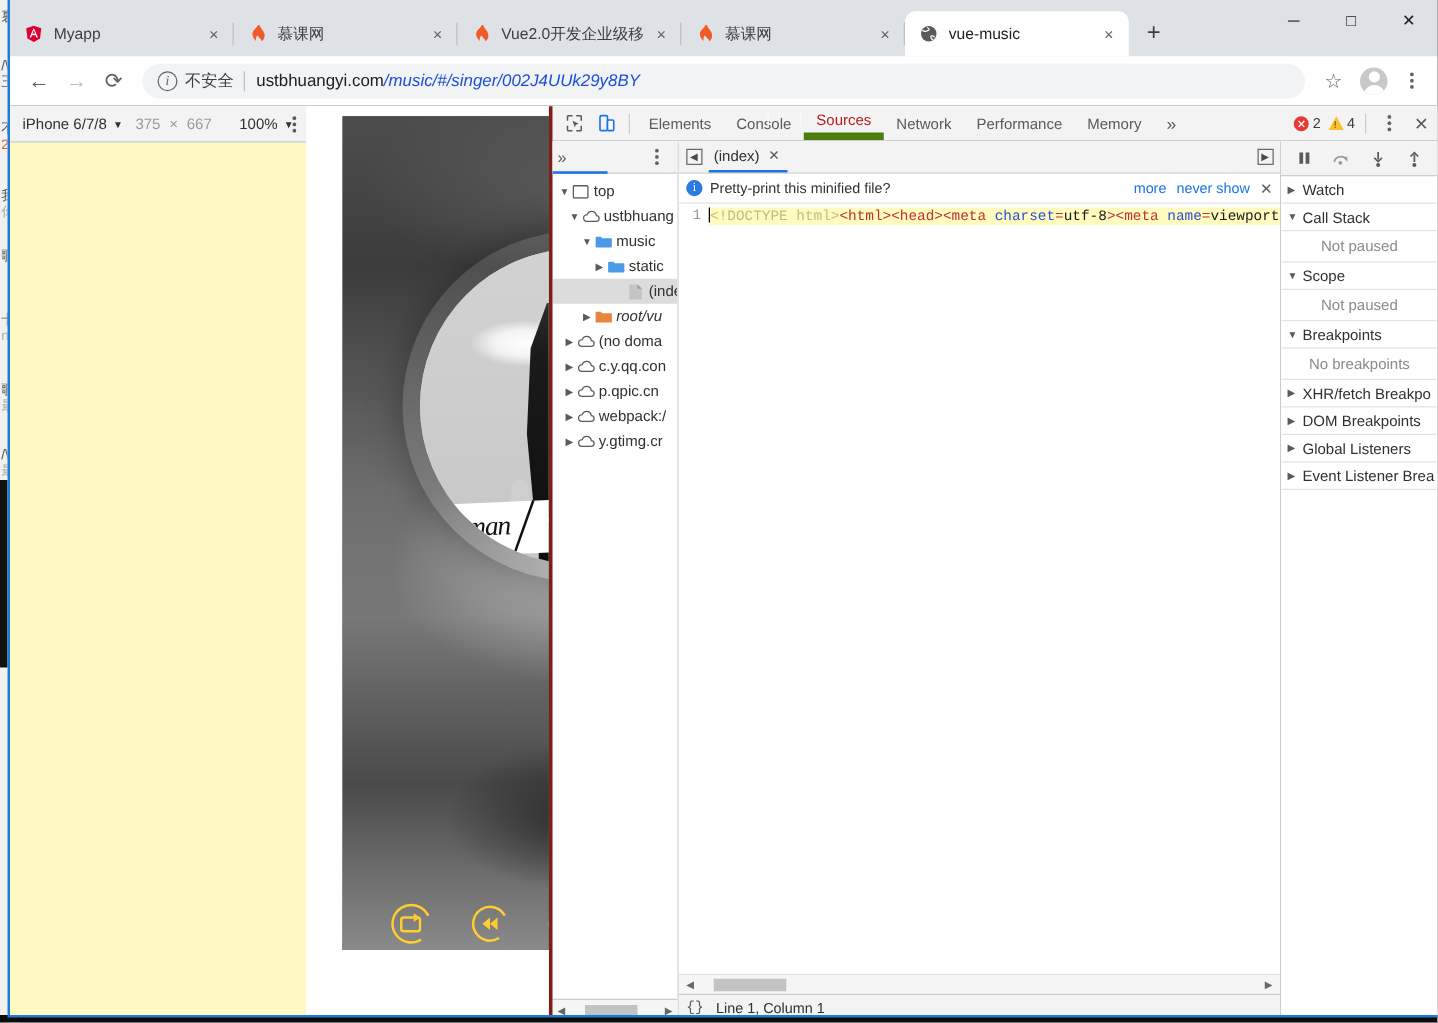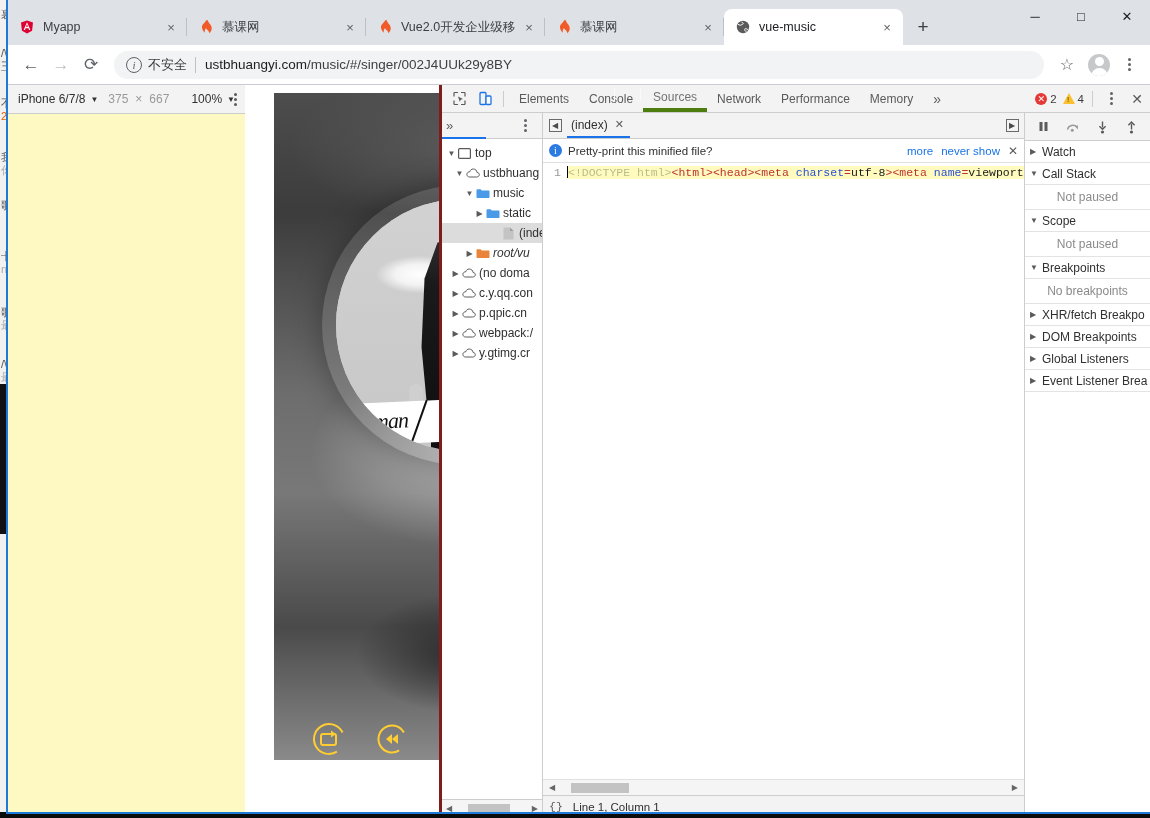--- a/index.html
+++ b/index.html
@@ -96,21 +96,21 @@
   }
   .info-ico {
     width: 16px; height: 16px; border: 1.3px solid #5f6368; border-radius: 50%;
     display: flex; align-items: center; justify-content: center;
     font-size: 11px; color: #5f6368; margin-right: 6px; font-style: italic;
     font-family: "Liberation Serif", serif;
   }
   .notsecure { color: #3c4043; font-size: 13px; margin-right: 8px; }
   .omnisep { width: 1px; height: 16px; background: #bdc1c6; margin-right: 9px; }
   .url-host { color: #202124; }
-  .url-path { color: #404040; }
+  .url-path { color: #1d4ed8; font-style: italic; }
   .omni-right { display: flex; align-items: center; }
   .star { font-size: 16px; color: #5f6368; cursor: pointer; padding: 0 8px; }
   .avatar-c {
     width: 22px; height: 22px; border-radius: 50%; background: #c6c8ca;
     margin: 0 6px; position: relative; overflow: hidden; cursor: pointer;
   }
   .avatar-c::before {
     content: ""; position: absolute; left: 6.5px; top: 3.5px;
     width: 9px; height: 9px; border-radius: 50%; background: #ffffff;
   }
@@ -309,21 +309,21 @@
   }
   .icon-btn {
     width: 26px; height: 24px; display: flex; align-items: center;
     justify-content: center; cursor: pointer; color: #5a5a5a;
   }
   .dt-divider { width: 1px; height: 16px; background: #cdcdcd; margin: 0 5px; }
   .dt-tab {
     padding: 0 10px; height: 27px; display: flex; align-items: center;
     cursor: pointer; color: #5a5a5a; font-size: 12px;
   }
-  .dt-tab.active { color: #737373; border-bottom: 4px solid #4d7c0f; }
+  .dt-tab.active { color: #b91c1c; border-bottom: 6px solid #4d7c0f; }
   .dt-spacer { flex: 1 1 auto; }
   .badge { display: flex; align-items: center; margin-right: 3px; font-size: 11.5px; color: #3c3c3c; }
   .err-dot {
     width: 12px; height: 12px; border-radius: 50%; background: #e53935;
     color: #fff; font-size: 9px; display: flex; align-items: center;
     justify-content: center; margin-right: 3px;
   }
   .warn-tri {
     width: 0; height: 0; border-left: 6px solid transparent;
     border-right: 6px solid transparent; border-bottom: 11px solid #fbc02d;

